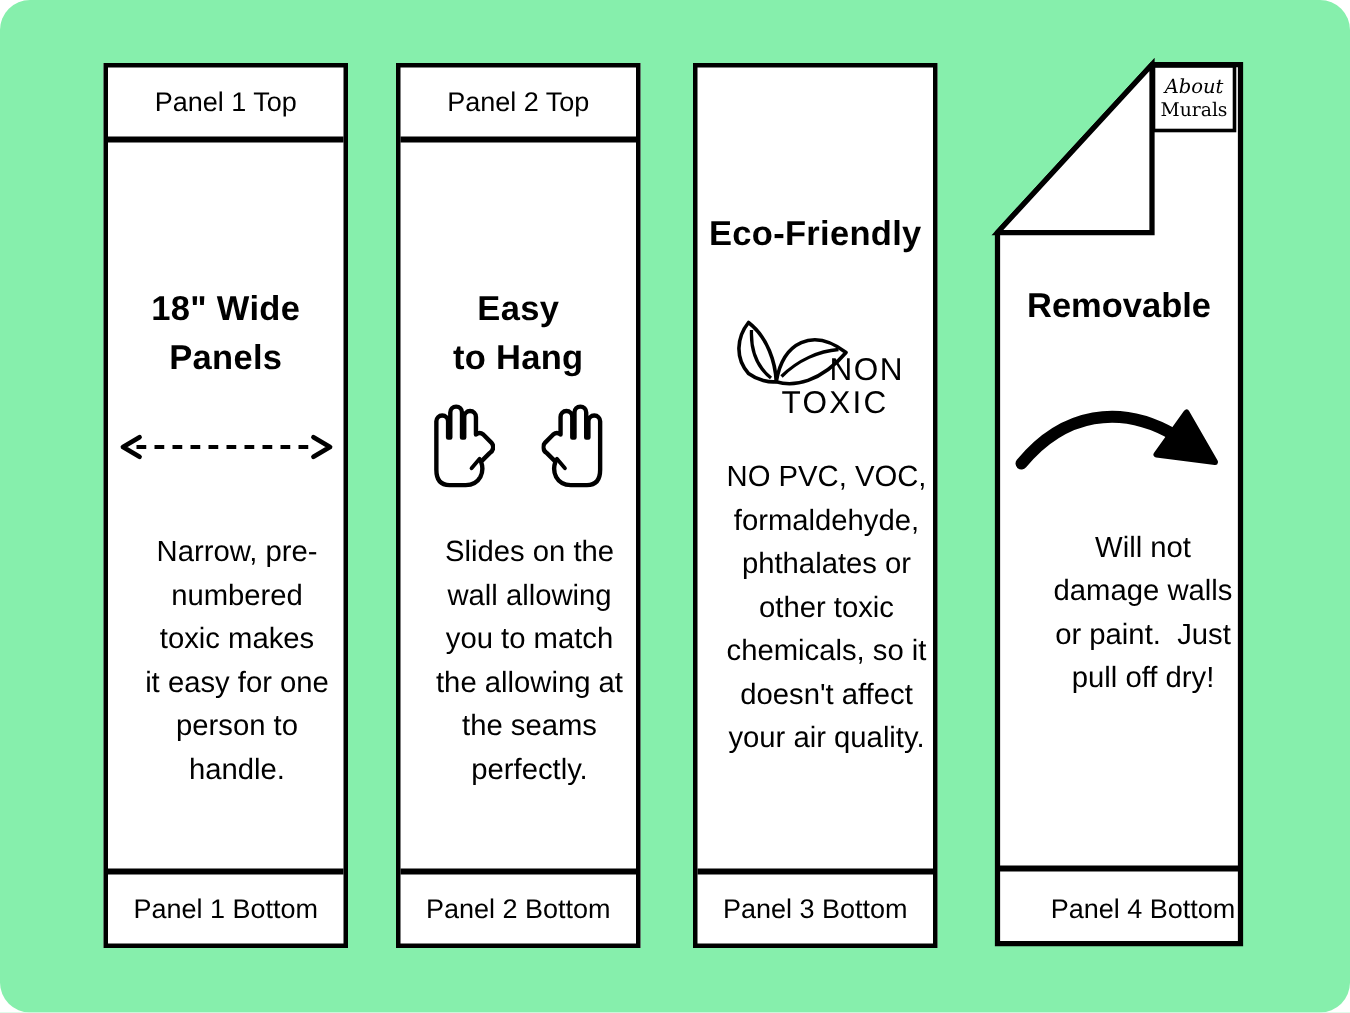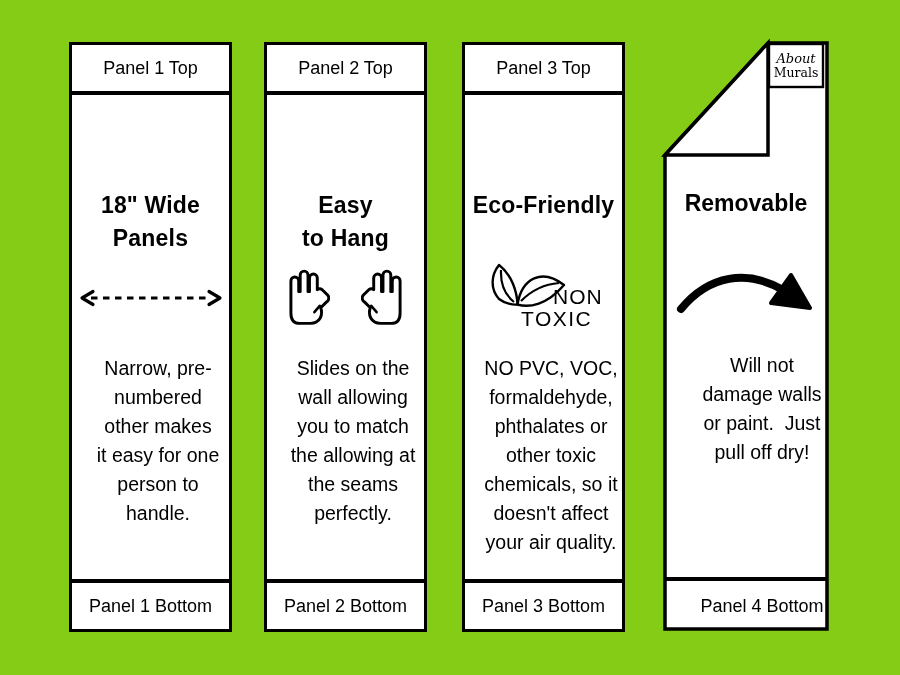--- a/index.html
+++ b/index.html
@@ -1,17 +1,17 @@
 <!DOCTYPE html>
 <html><head>
 <meta charset="utf-8">
 <style>
   html,body{margin:0;padding:0;background:#fff;}
-  .stage{position:relative;width:900px;height:675px;background:#84cc16;overflow:hidden;
-         font-family:"Liberation Sans",sans-serif;color:#000;}
+  .stage{position:relative;width:900px;height:675px;background:#86efac;overflow:hidden;
+         font-family:"Liberation Sans",sans-serif;color:#000;border-radius:20px;}
   
   .panel{position:absolute;top:42px;width:163px;height:590px;border:3px solid #000;
          background:#fff;box-sizing:border-box;display:flex;flex-direction:column;}
   .p1{left:69px}.p2{left:264px}.p3{left:462px}
   .panel-header{flex:0 0 auto;height:50px;box-sizing:border-box;border-bottom:4px solid #000;
                 display:flex;align-items:center;justify-content:center;font-size:18px;}
   .panel-footer{flex:0 0 auto;height:50px;box-sizing:border-box;border-top:4px solid #000;
                 display:flex;align-items:center;justify-content:center;font-size:18px;margin-top:auto;}
   .panel-bodyc{position:relative;flex:1;}
   .title{position:absolute;top:94px;left:0;right:0;text-align:center;
@@ -58,21 +58,21 @@
       <div class="warrow">
         <svg width="150" height="20" viewBox="0 0 150 20">
           <path d="M15 10 H135" stroke="#000" stroke-width="2.8" stroke-dasharray="6.5 5.5" fill="none"></path>
           <path d="M17 3.5 L6 10 L17 16.5" stroke="#000" stroke-width="3.2" fill="none" stroke-linecap="round" stroke-linejoin="round"></path>
           <path d="M133 3.5 L144 10 L133 16.5" stroke="#000" stroke-width="3.2" fill="none" stroke-linecap="round" stroke-linejoin="round"></path>
         </svg>
       </div>
       <div class="desc">
         <div>Narrow, pre-</div>
         <div>numbered</div>
-        <div>other makes</div>
+        <div>toxic makes</div>
         <div>it easy for one</div>
         <div>person to</div>
         <div>handle.</div>
       </div>
     </div>
     <div class="panel-footer">
       <span>Panel 1 Bottom</span>
     </div>
   </div>
 
@@ -103,23 +103,20 @@
         <div>the seams</div>
         <div>perfectly.</div>
       </div>
     </div>
     <div class="panel-footer">
       <span>Panel 2 Bottom</span>
     </div>
   </div>
 
   <div class="panel p3">
-    <div class="panel-header">
-      <span>Panel 3 Top</span>
-    </div>
     <div class="panel-bodyc">
       <div class="title">
         <div>Eco-Friendly</div>
       </div>
       <div class="leaves">
         <svg width="76" height="46" viewBox="0 0 76 46">
           <path d="M9 3 C1 13, 0 27, 9 37 C15 41.5, 23 43, 27.5 42.5 C27 30, 22 13, 9 3 Z" fill="#fff" stroke="#000" stroke-width="2.4" stroke-linejoin="round"></path>
           <path d="M11 8 C10.5 20, 14 32, 24 40" fill="none" stroke="#000" stroke-width="2.2"></path>
           <path d="M27.5 42.5 C32 16, 52 6, 74 23 C57 43, 39 46, 27.5 42.5 Z" fill="#fff" stroke="#000" stroke-width="2.4" stroke-linejoin="round"></path>
           <path d="M31 39 C42 28, 56 22, 69 21" fill="none" stroke="#000" stroke-width="2.2"></path>

